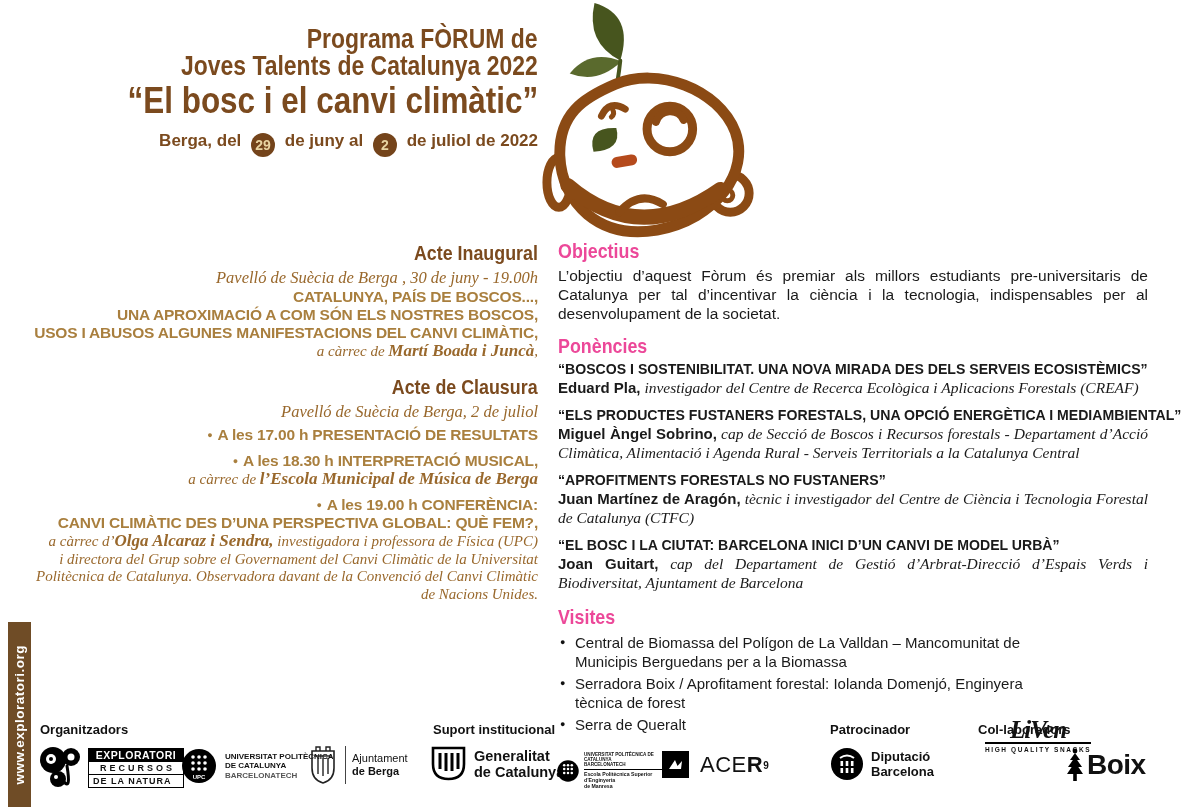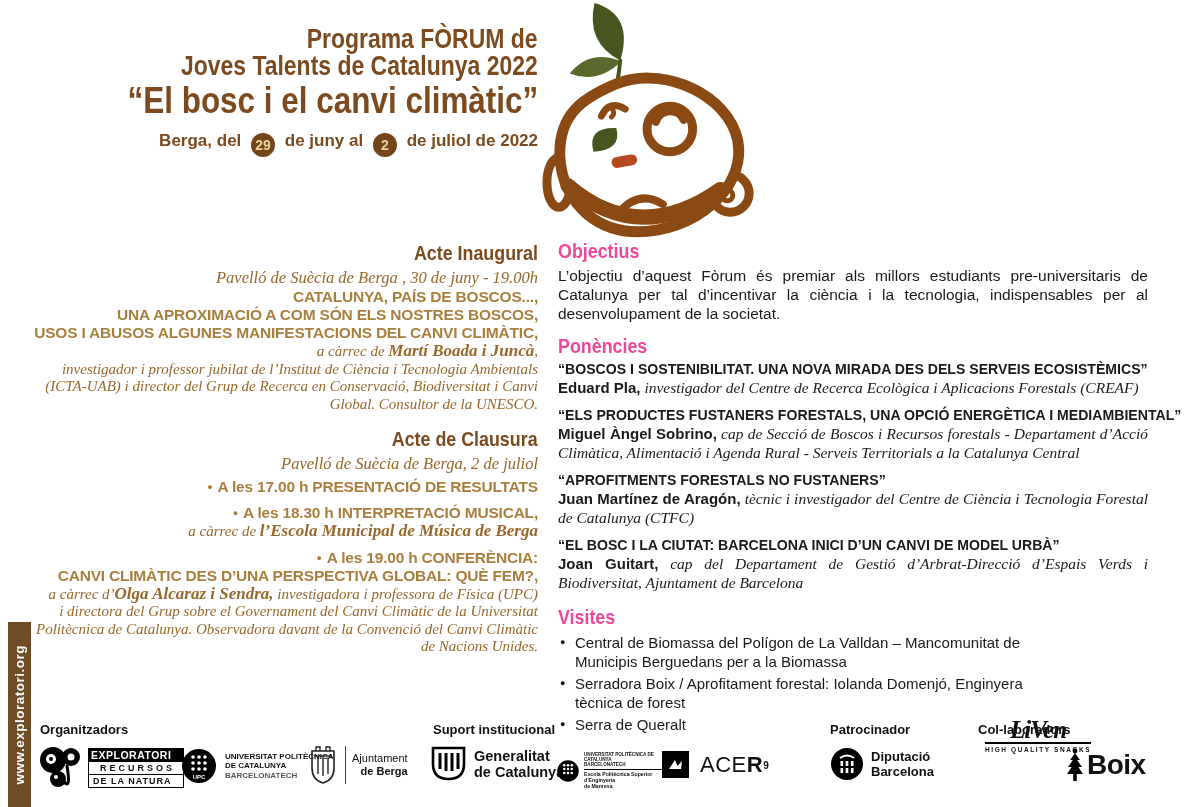--- a/index.html
+++ b/index.html
@@ -45,27 +45,27 @@
   .ppara { font-size:15px; line-height:19px; text-align:justify; }
   .pname { font-weight:bold; }
   .pdesc { font-family:"Liberation Serif", serif; font-style:italic; font-size:15.5px; }
   .vlist { margin-top:4px; }
   .vitem { position:relative; padding-left:17px; font-size:15px; line-height:19px; margin-top:3px; width:470px; }
   .vitem .dot { position:absolute; left:2px; top:0; font-size:9px; color:#111; }
   
   .flabel { position:absolute; font-size:13px; font-weight:bold; color:#111; top:722px; }
   .logo { position:absolute; display:flex; align-items:center; color:#111; }
   .exp-text { margin-left:6px; width:96px; font-weight:bold; }
-  .exp-row1 { background:#000; color:#fff; font-size:10.5px; letter-spacing:.5px; padding:1px 3px; }
+  .exp-row1 { background:#000; color:#fff; font-size:10.5px; letter-spacing:.5px; padding:1px 3px; text-align:center; }
   .exp-row2 { border:1px solid #000; border-top:none; font-size:9px; letter-spacing:3px; padding:1px 0 1px 11px; }
   .exp-row3 { border:1px solid #000; border-top:none; font-size:9px; letter-spacing:1px; padding:1px 0 1px 4px; }
   .upc-text { margin-left:7px; font-size:8px; font-weight:bold; line-height:9.5px; }
   .upc-grey { color:#555; }
   .berga-sep { width:1px; height:38px; background:#444; margin:0 6px 0 7px; }
-  .berga-text { font-size:11px; line-height:13px;text-align:right; }
+  .berga-text { font-size:11px; line-height:13px; }
   .gen-text { margin-left:7px; font-size:14.5px; font-weight:bold; line-height:16px; }
   .epsem-text { margin-left:4px; width:86px; }
   .epsem-l1 { font-size:4.6px; font-weight:bold; line-height:5px; }
   .epsem-hr { border-top:1px solid #000; margin:1.5px 0; }
   .epsem-l3 { font-size:5.2px; font-weight:bold; line-height:6px; }
   .acer { font-size:22px; letter-spacing:.5px; }
   .acer .r { font-weight:800; }
   .acer .sup { font-size:10px; font-weight:800; vertical-align:9px; }
   .dipu-text { margin-left:7px; font-size:13px; font-weight:bold; line-height:15px; }
   .liven { display:block; text-align:center; }
@@ -116,21 +116,20 @@
 
   <div class="leftcol">
     <div class="h-brown"><span class="cond">Acte Inaugural</span></div>
     <div class="venue">Pavelló de Suècia de Berga , 30 de juny - 19.00h</div>
     <div class="goldcaps">CATALUNYA, PAÍS DE BOSCOS...,</div>
     <div class="goldcaps">UNA APROXIMACIÓ A COM SÓN ELS NOSTRES BOSCOS,</div>
     <div class="goldcaps">USOS I ABUSOS ALGUNES MANIFESTACIONS DEL CANVI CLIMÀTIC,</div>
     <div class="serif">
       <span>a càrrec de </span><span class="serifname">Martí Boada i Juncà</span><span>,</span>
     </div>
-    <div class="serif">investigador i professor jubilat de l’Institut de Ciència i Tecnologia Ambientals (ICTA-UAB) i director del Grup de Recerca en Conservació, Biodiversitat i Canvi Global. Consultor de la UNESCO.</div>
 
     <div class="h-brown gap14"><span class="cond">Acte de Clausura</span></div>
     <div class="venue">Pavelló de Suècia de Berga, 2 de juliol</div>
     <div class="goldcaps gap4">
       <span class="bullet-g">●</span><span>A les 17.00 h PRESENTACIÓ DE RESULTATS</span>
     </div>
     <div class="goldcaps gap8">
       <span class="bullet-g">●</span><span>A les 18.30 h INTERPRETACIÓ MUSICAL,</span>
     </div>
     <div class="serif">

